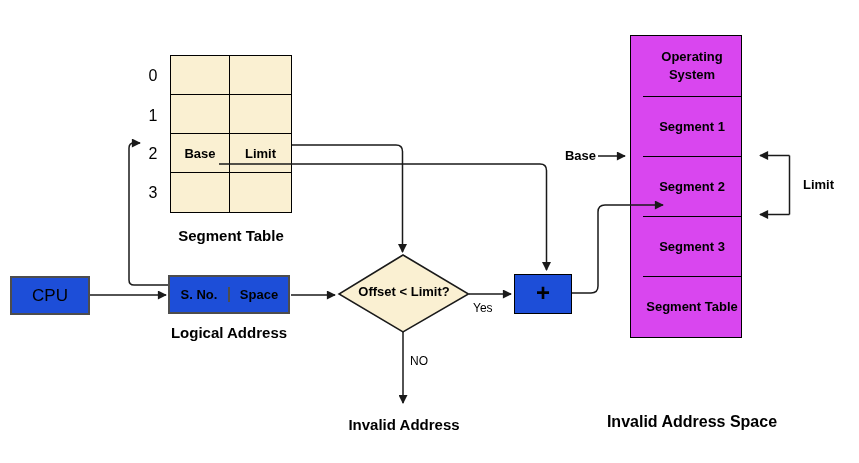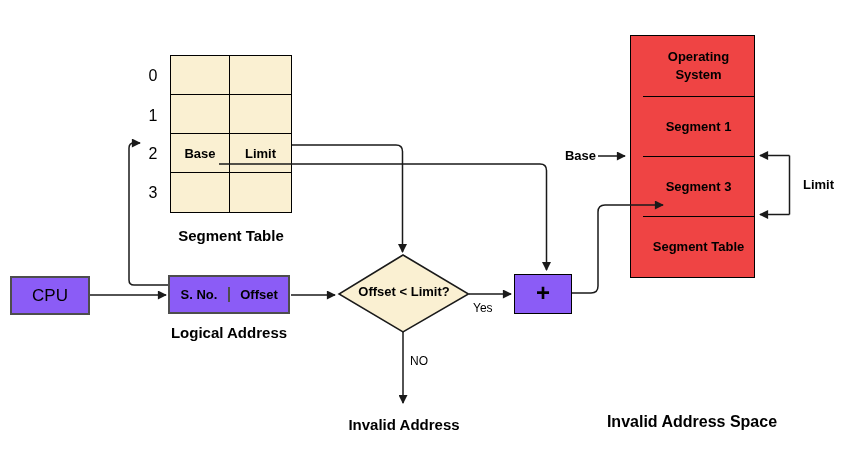--- a/index.html
+++ b/index.html
@@ -3,21 +3,21 @@
 <meta charset="utf-8">
 <style>
   html,body{margin:0;padding:0;background:#ffffff;}
   .canvas{
     position:relative;width:859px;height:463px;background:#ffffff;
     font-family:"Liberation Sans",sans-serif;color:#000;overflow:hidden;
   }
   .abs{position:absolute;box-sizing:border-box;}
   
   .node{
-    background:#8b5cf6;border:2px solid #4D4D4D;z-index:1;
+    background:#1d4ed8;border:2px solid #4D4D4D;z-index:1;
     display:flex;align-items:center;justify-content:center;
   }
   .blacknode{border:1.5px solid #000;}
   
   .segtable{
     left:170px;top:55px;width:122px;height:158px;z-index:1;
     background:#FAF0D2;border:1.5px solid #000;
     display:grid;grid-template-columns:59px 1fr;grid-template-rows:repeat(4,1fr);
   }
   .st-cell{display:flex;align-items:center;justify-content:center;
@@ -25,21 +25,21 @@
   .st-c0{border-right:1.5px solid #000;}
   .st-rb{border-bottom:1.5px solid #000;}
   .rowidx{z-index:1;width:22px;text-align:center;font-size:16px;}
   .caption{z-index:1;text-align:center;font-weight:bold;font-size:15px;}
   
   .labox{left:168px;top:275px;width:122px;height:39px;display:flex;z-index:1;}
   .la-cell{flex:1;display:flex;align-items:center;justify-content:center;
     font-size:13px;font-weight:bold;}
   .la-div{border-right:2px solid #4D4D4D;}
   
-  .memcol{left:630px;top:35px;width:125px;z-index:1;background:#ef4444;
+  .memcol{left:630px;top:35px;width:112px;z-index:1;background:#d946ef;
     border:1.5px solid #000;padding-left:12px;}
   .mem-block{display:flex;align-items:center;justify-content:center;
     border-bottom:1.5px solid #000;font-size:13px;font-weight:bold;}
   .mem-block:last-child{border-bottom:none;}
   .mem-block span{display:block;max-width:92px;text-align:center;line-height:1.35;}
   
   .plain{z-index:3;font-size:12px;}
   .boldsm{z-index:3;font-size:13px;font-weight:bold;}
   .dmd-label{left:339px;top:284px;width:130px;text-align:center;
     font-size:13px;font-weight:bold;z-index:3;}
@@ -69,34 +69,37 @@
     <div class="st-cell st-rb"></div>
     <div class="st-cell st-c0 st-rb">Base</div>
     <div class="st-cell st-rb">Limit</div>
     <div class="st-cell st-c0"></div>
     <div class="st-cell"></div>
   </div>
   <div class="abs caption" style="left:170px;top:227px;width:122px;">Segment Table</div>
 
   <div class="abs node labox">
     <div class="la-cell la-div">S. No.</div>
-    <div class="la-cell">Offset</div>
+    <div class="la-cell">Space</div>
   </div>
   <div class="abs caption" style="left:160px;top:324px;width:138px;">Logical Address</div>
 
   <div class="abs node blacknode" style="left:514px;top:274px;width:58px;height:40px;">
     <span class="plus">+</span>
   </div>
 
   <div class="abs memcol">
     <div class="mem-block" style="height:60px;">
       <span>Operating System</span>
       </div>
     <div class="mem-block" style="height:59px;">
       <span>Segment 1</span>
+      </div>
+    <div class="mem-block" style="height:59px;">
+      <span>Segment 2</span>
       </div>
     <div class="mem-block" style="height:59px;">
       <span>Segment 3</span>
       </div>
     <div class="mem-block" style="height:60px;">
       <span>Segment Table</span>
       </div>
   </div>
   <div class="abs caption" style="left:588px;top:413px;width:208px;font-size:16px;">Invalid Address Space</div>
 

